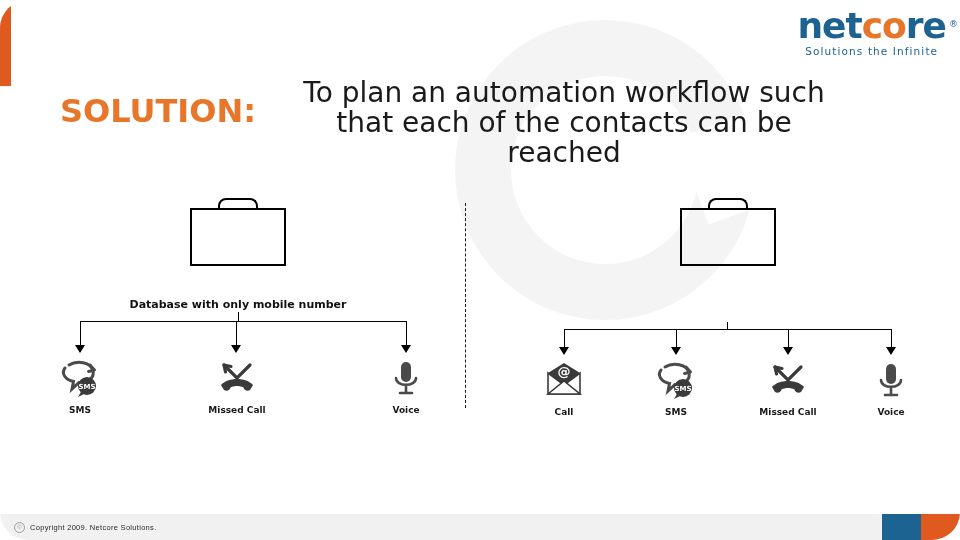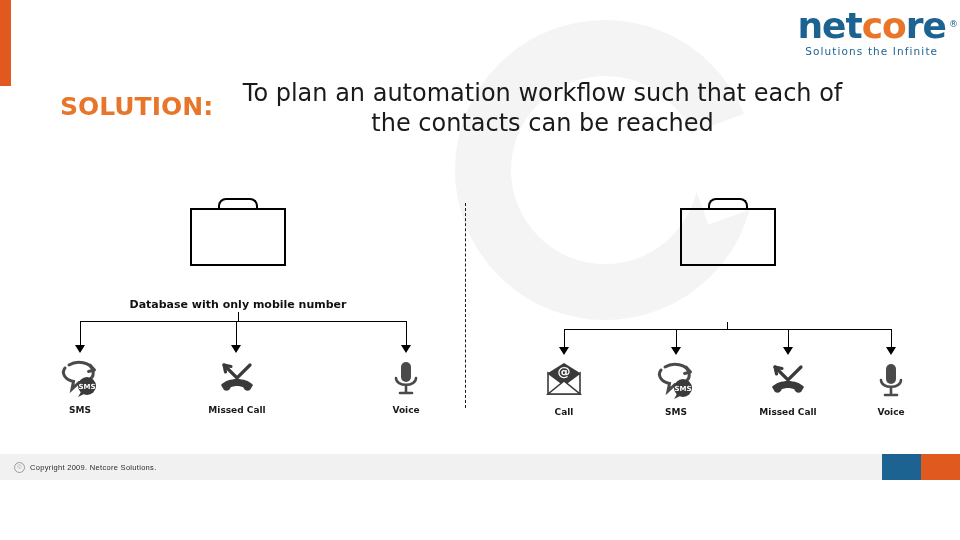--- a/index.html
+++ b/index.html
@@ -3,21 +3,21 @@
 <meta charset="utf-8">
 <style>
   html,body{margin:0;padding:0;}
   body{
     width:960px;height:540px;
     background:#ffffff;
     font-family:"Liberation Sans", sans-serif;
     overflow:hidden;
     position:relative;
   }
-  #slide{position:absolute;inset:0;width:960px;height:480px;overflow:hidden;background:#fff;}
+  #slide{position:absolute;inset:0;width:960px;height:540px;overflow:hidden;background:#fff;border-radius:28px;}
 
   
   .watermark{
     position:absolute;
     left:455px;top:20px;
     width:300px;height:300px;
     border:56px solid #f4f4f4;
     border-radius:50%;
     box-sizing:border-box;
     z-index:0;
@@ -78,26 +78,26 @@
     font-size:10.5px;color:#1d6392;letter-spacing:1.1px;
     margin-top:1px;white-space:nowrap;
   }
 
   
   .headline{
     position:absolute;left:60px;top:78px;width:790px;z-index:5;
     display:flex;align-items:flex-start;gap:22px;
   }
   .headline .kicker{
-    color:#e8762a;font-size:25px;font-weight:bold;
+    color:#e8762a;font-size:32px;font-weight:bold;
     font-family:"DejaVu Sans", sans-serif;
     white-space:nowrap;padding-top:14px;
   }
   .headline .statement{
-    color:#1a1a1a;font-size:24px;line-height:30px;
+    color:#1a1a1a;font-size:28px;line-height:30px;
     font-family:"DejaVu Sans", sans-serif;
     text-align:center;flex:1;
   }
 
   
   .divider{
     position:absolute;left:465px;top:203px;width:0;height:205px;
     border-left:1.4px dashed #1a1a1a;z-index:4;
   }
 

